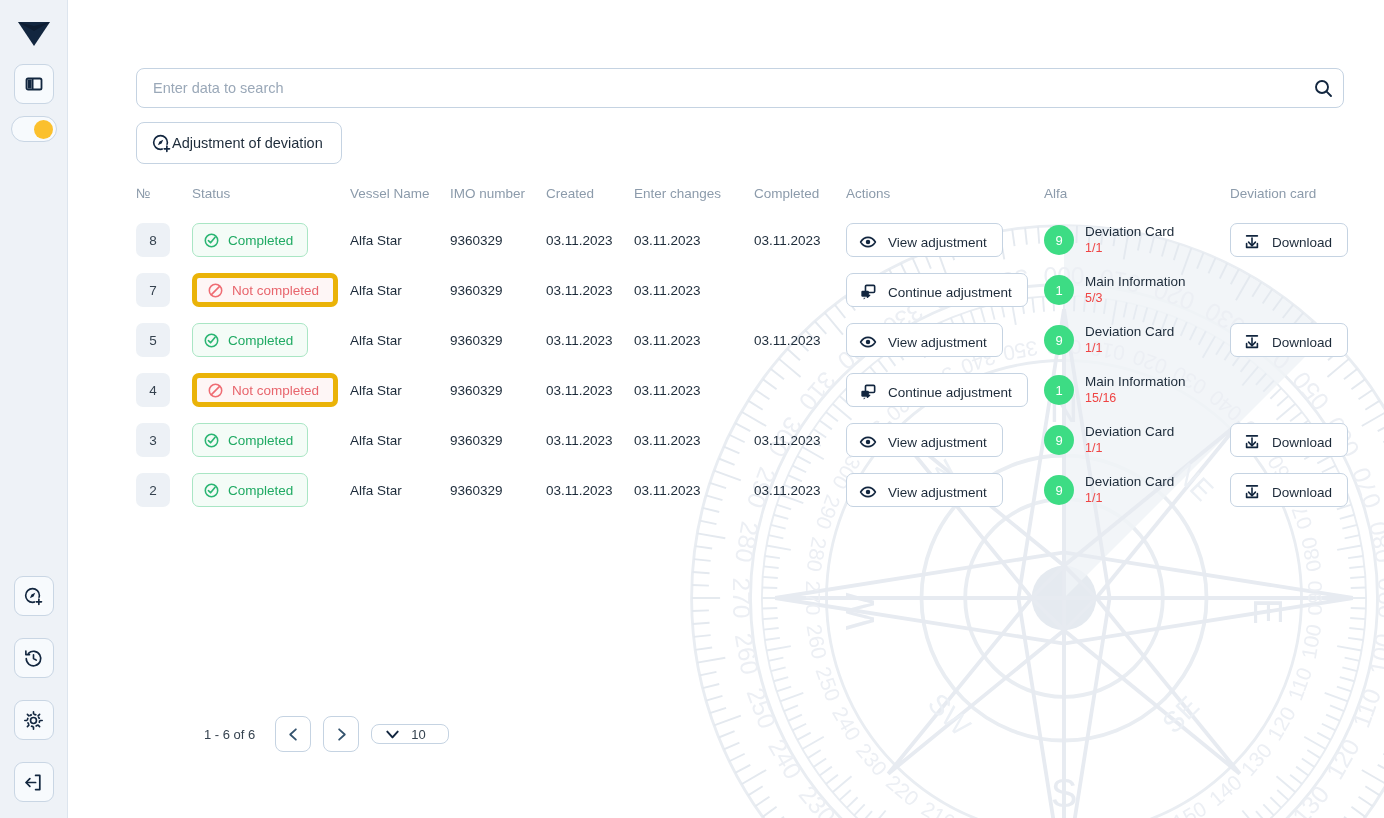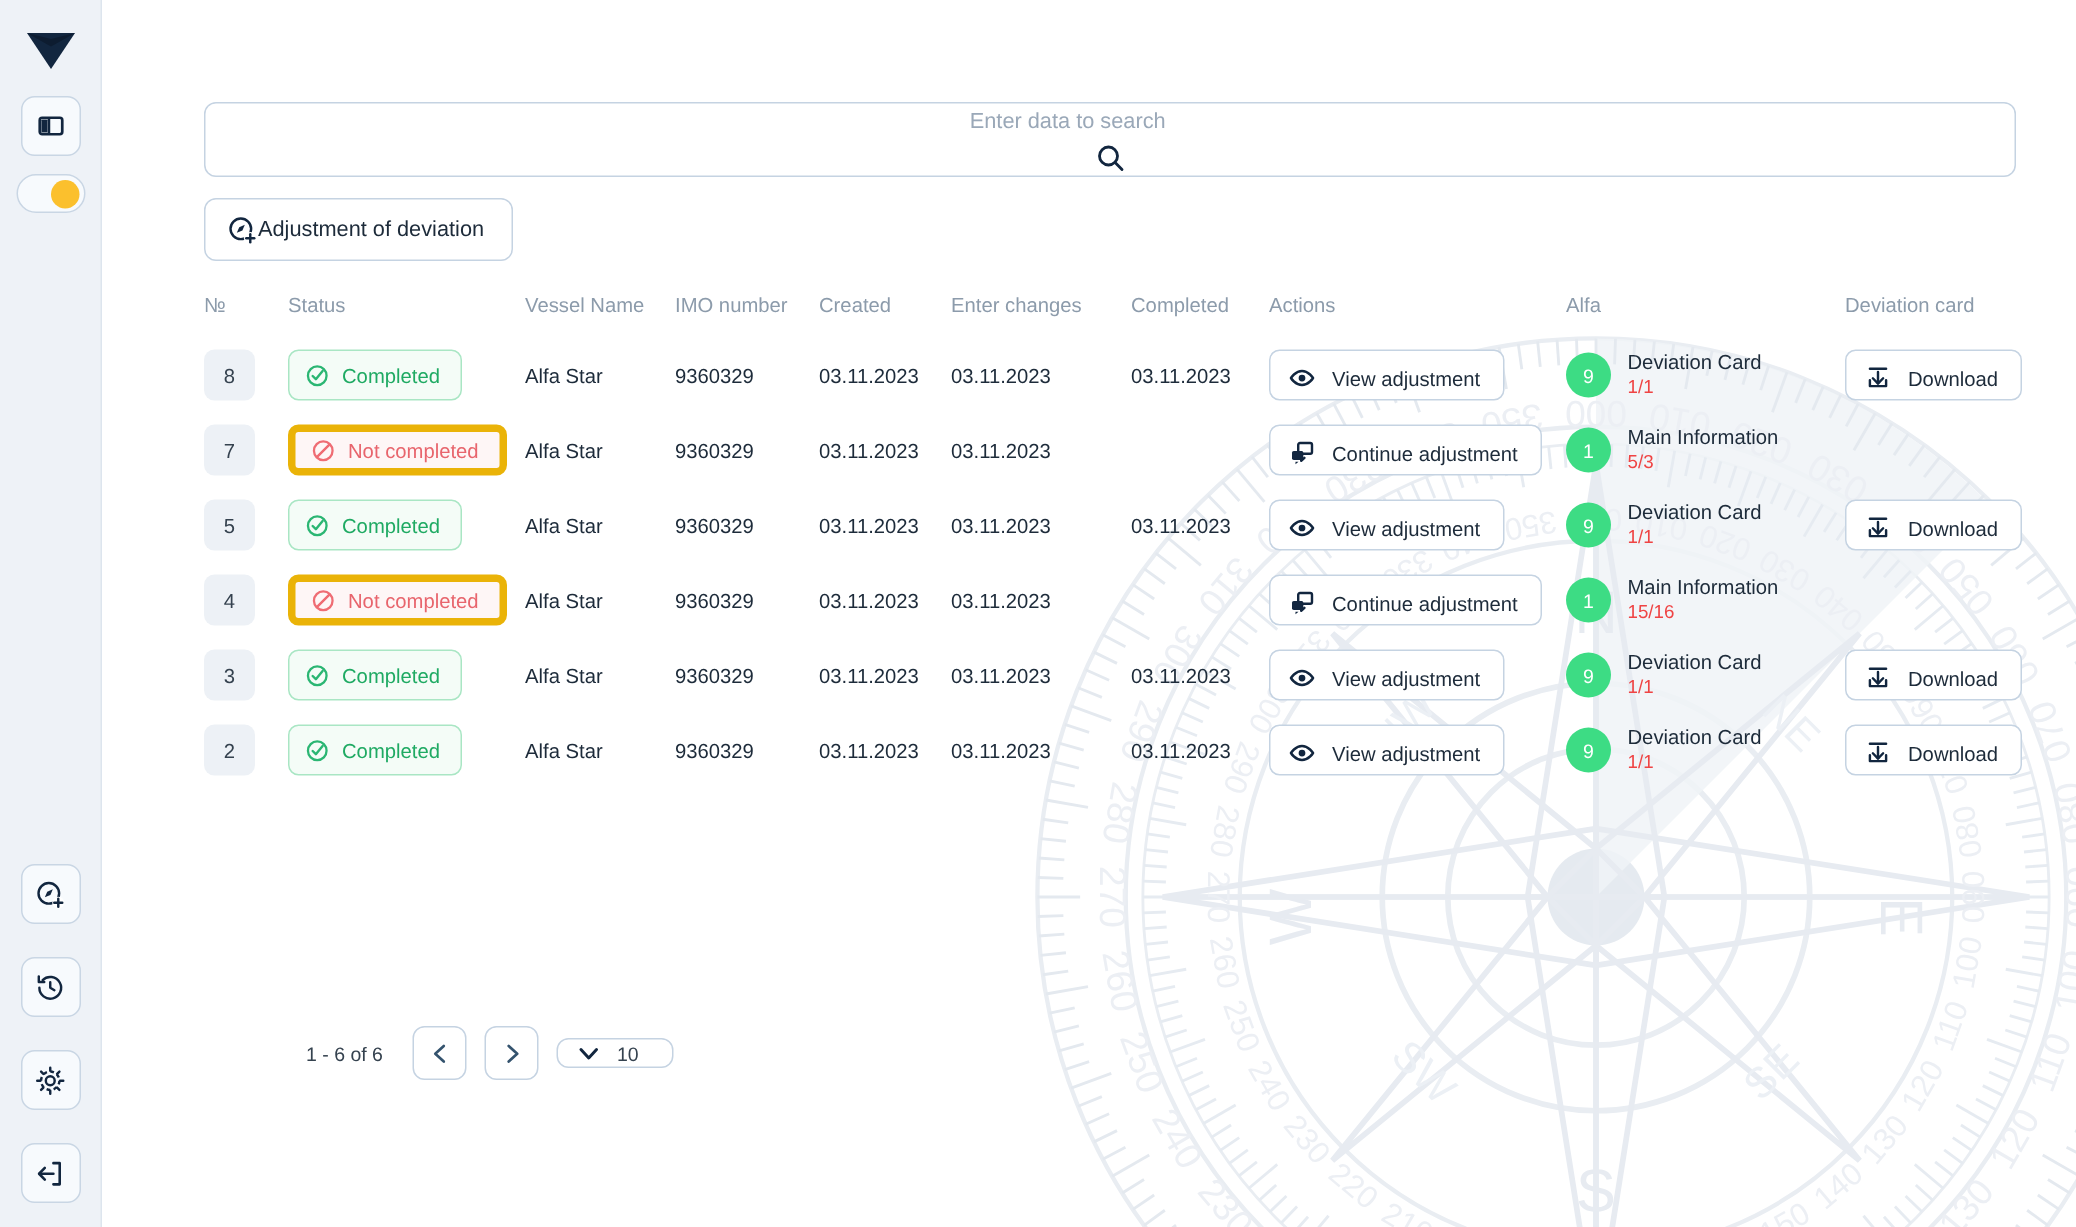--- a/index.html
+++ b/index.html
@@ -111,27 +111,26 @@
     position: relative;
     z-index: 2;
     padding: 0 0 0 68px;
   }
 
   
   .searchbar {
     position: relative;
     margin-top: 68px;
     width: 1208px;
-    height: 50px;
+    height: 40px;
     border: 1px solid #c5d3e2;
     border-radius: 8px;
     background: #ffffff;
     display: flex;
     align-items: center;
-    flex-direction: column;
   }
   .search-input {
     flex: 1 1 auto;
     height: 44px;
     border: none;
     outline: none;
     background: transparent;
     padding: 0 16px;
     font-size: 14.5px;
     color: #25323f;
@@ -267,21 +266,21 @@
     font-size: 13px;
   }
   .stage-text { line-height: 1.22; }
   .stage-name { font-size: 13.5px; color: #1d2b3a; }
   .stage-sub  { font-size: 12.5px; color: #ef4444; }
 
   
   .pagination {
     position: absolute;
     left: 136px;
-    top: 684px;
+    top: 716px;
     display: flex;
     align-items: center;
     gap: 12px;
     z-index: 3;
   }
   .page-info { font-size: 13px; color: #35424f; margin-right: 8px; }
   .page-btn {
     width: 36px;
     height: 36px;
     border: 1px solid #c5d3e2;

